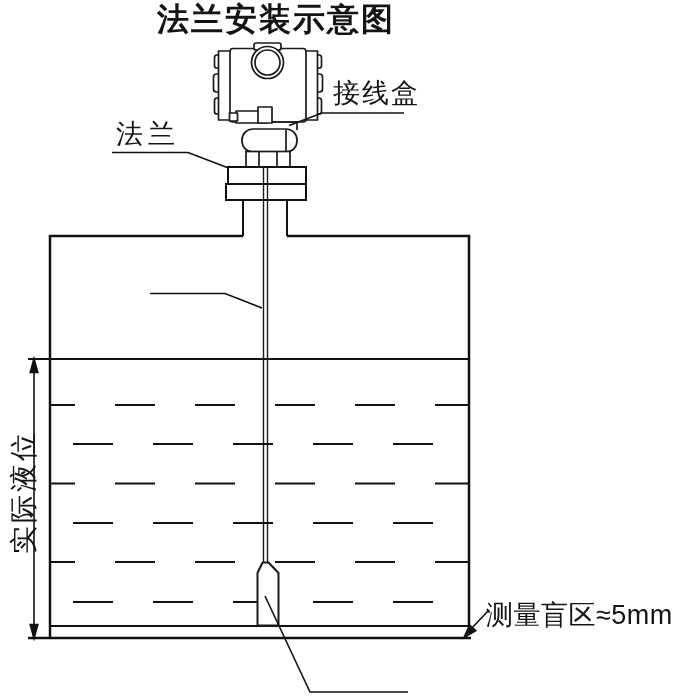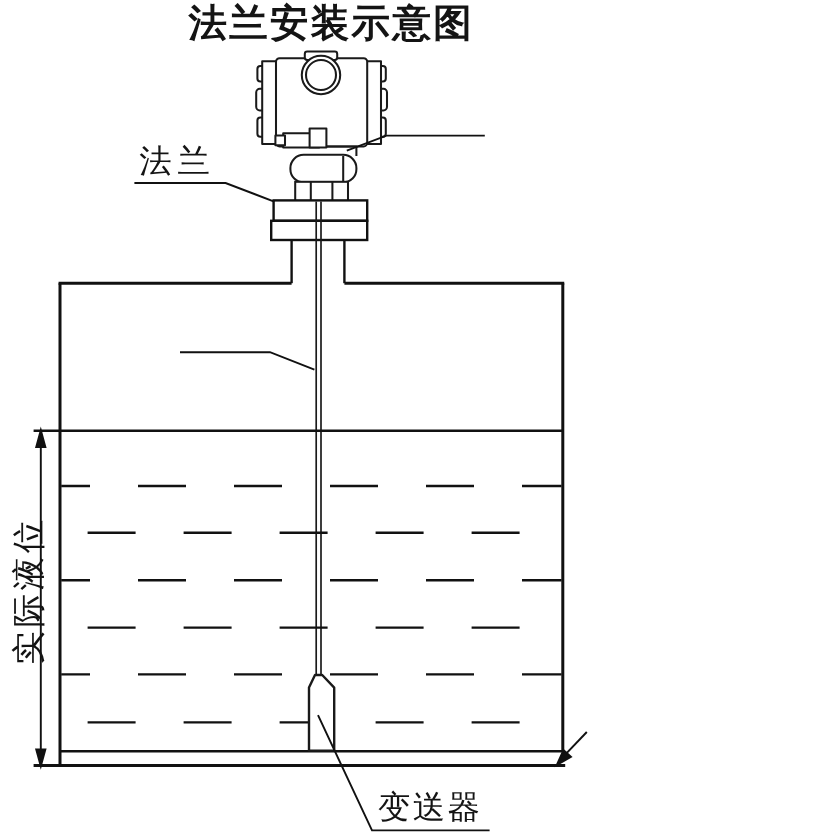--- a/index.html
+++ b/index.html
@@ -147,24 +147,25 @@
     <path d="M150,293.5 L225,293.5 L262,308" stroke="#111111" stroke-width="1.6" fill="none"></path>
     <path d="M265,596 L310,692 L408,692" stroke="#111111" stroke-width="1.6" fill="none"></path>
     <g stroke="#111111" stroke-width="1.6" fill="#111111">
       <line x1="489" y1="610" x2="469" y2="631"></line>
       <path d="M464,637.5 L475.8,630.7 L469.6,625.1 Z"></path>
     </g>
   </svg>
 
   <div class="txt title">法兰安装示意图</div>
 
+  <div class="txt lbl junction">接线盒</div>
 
   <div class="txt lbl flange">法兰</div>
 
 
   <div class="level-anchor">
     <span class="rot">实际液位</span>
   </div>
 
+  <div class="txt lbl blindzone">测量盲区≈5mm</div>
 
-  <div class="txt lbl transmitter">变送器</div>
 
 </div>
 
 </body></html>

